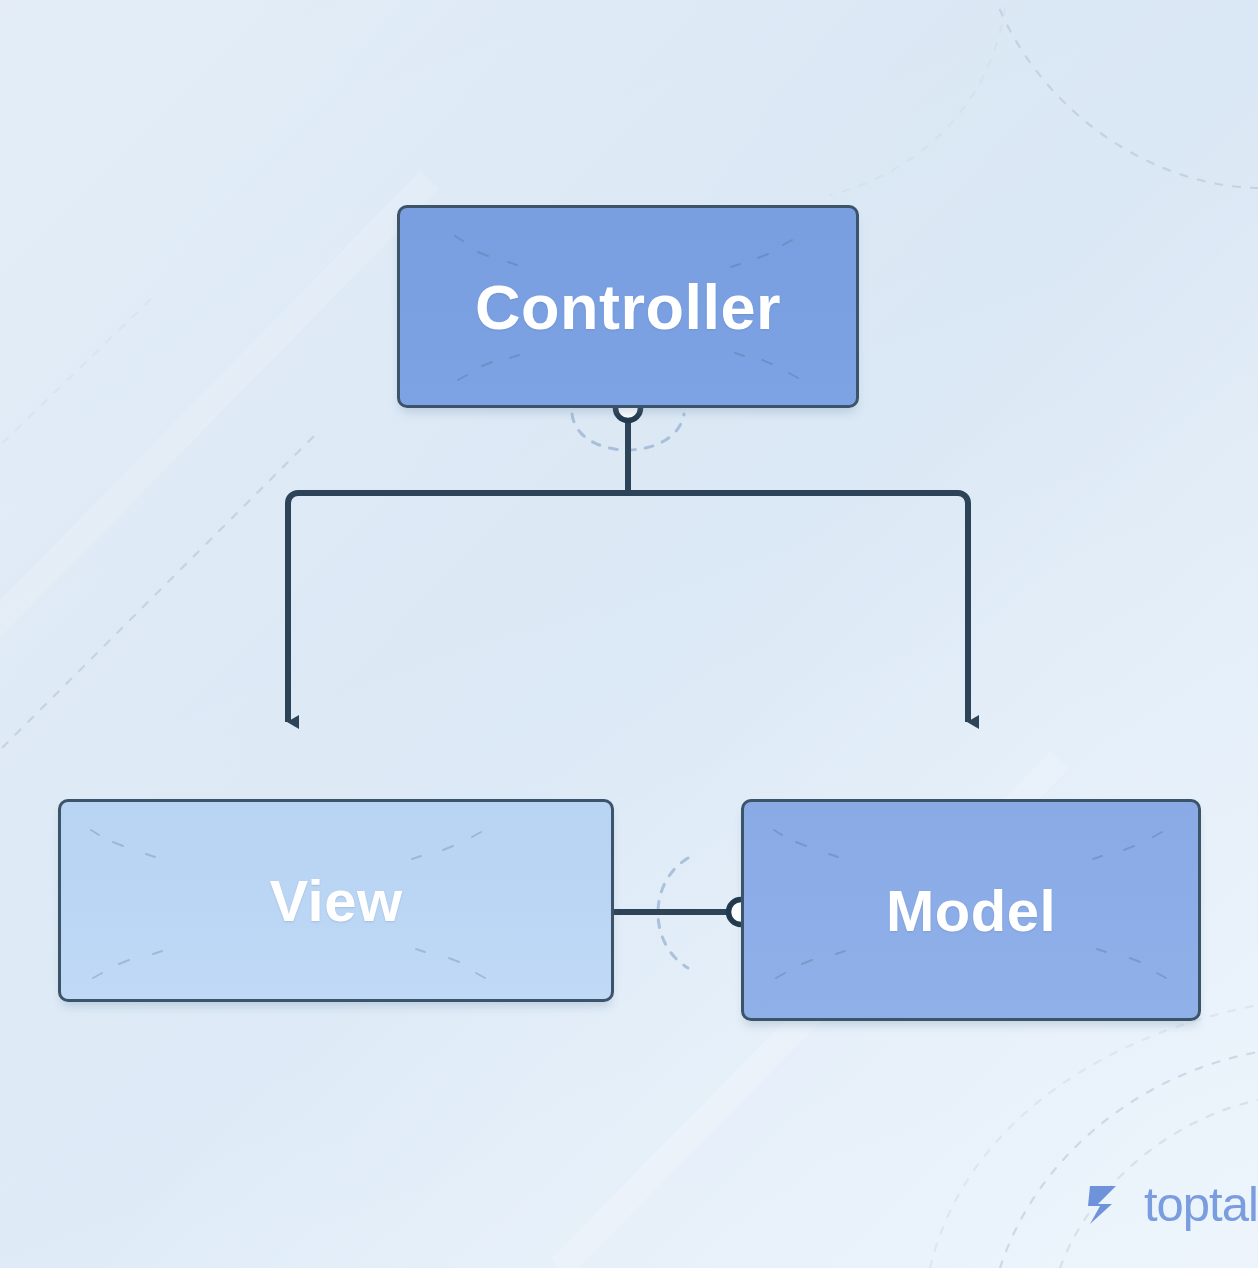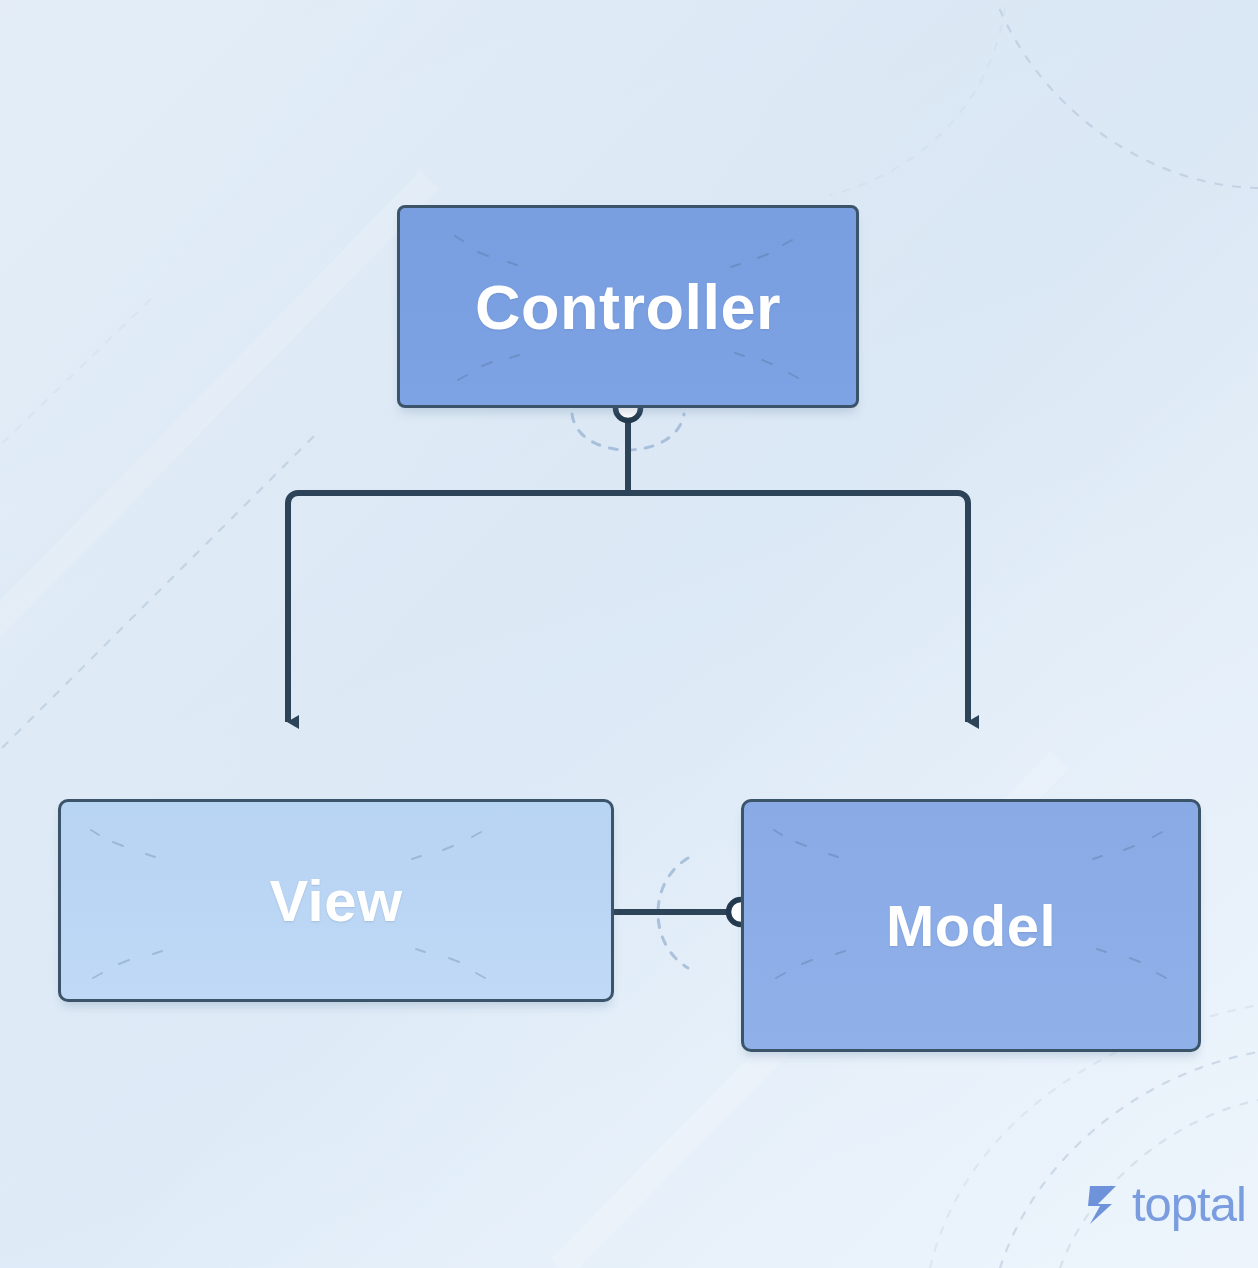--- a/index.html
+++ b/index.html
@@ -46,51 +46,50 @@
     letter-spacing: 0.5px;
     text-shadow: 0 1px 2px rgba(60,90,120,0.18);
     user-select: none;
   }
   #node-controller {
     left: 397px;
     top: 205px;
     width: 462px;
     height: 203px;
     background: linear-gradient(180deg, #7a9fe0 0%, #7ba0e2 50%, #7ea3e4 100%);
-    border-radius: 8px;
   }
   #node-controller .node-label { font-size: 63px; }
   #node-view {
     left: 58px;
     top: 799px;
     width: 556px;
     height: 203px;
     background: linear-gradient(180deg, #b8d4f3 0%, #bbd6f4 50%, #bfd9f6 100%);
   }
   #node-view .node-label { font-size: 58px; }
   #node-model {
     left: 741px;
     top: 799px;
     width: 460px;
-    height: 253px;
+    height: 222px;
     background: linear-gradient(180deg, #89aae5 0%, #8cade7 50%, #8fb0e8 100%);
   }
   #node-model .node-label { font-size: 58px; }
   .box-speck {
     position: absolute;
     pointer-events: none;
     opacity: 0.45;
   }
   #logo {
     position: absolute;
     left: 1082px;
     top: 1180px;
     display: flex;
     align-items: center;
-    gap: 8px;
+    gap: 20px;
     user-select: none;
   }
   #logo-text {
     color: #7a9de0;
     font-size: 49px;
     font-weight: normal;
     letter-spacing: -1px;
     line-height: 1;
   }
 </style>

